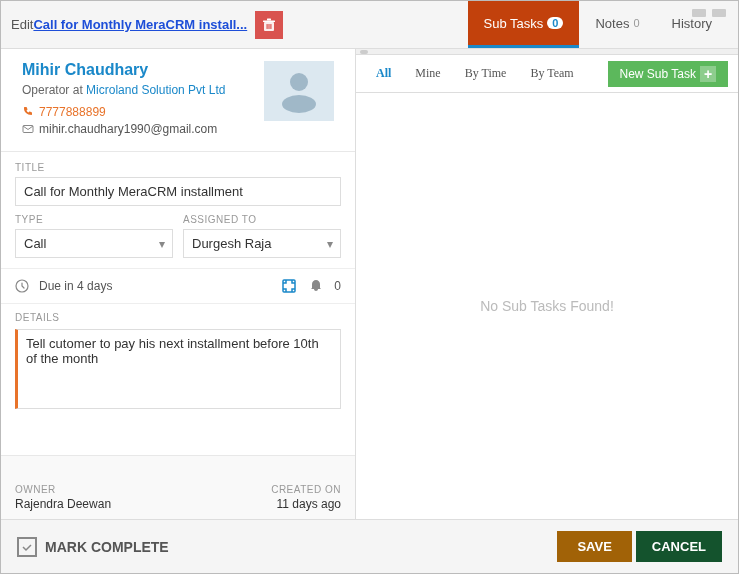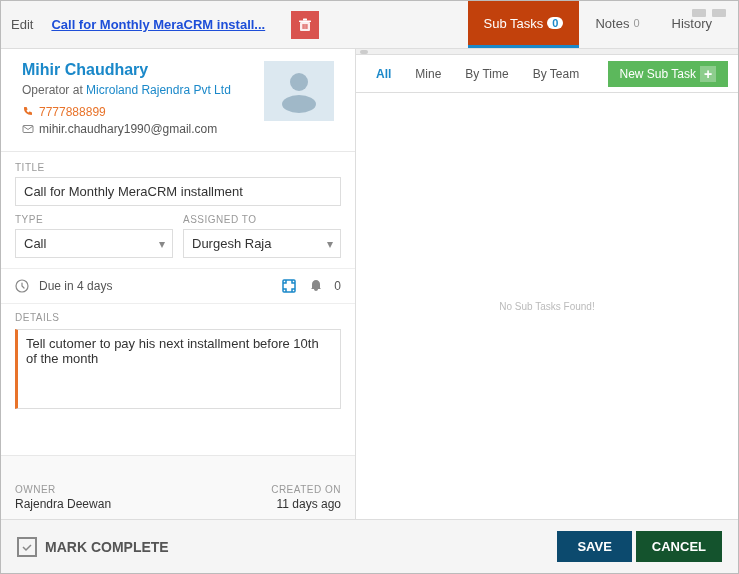--- a/index.html
+++ b/index.html
@@ -21,21 +21,21 @@
       background: #f5f5f5;
       border-bottom: 1px solid #ddd;
       padding: 0 10px;
       height: 48px;
       flex-shrink: 0;
     }
     .header-left {
       flex: 1;
       display: flex;
       align-items: center;
-      gap: 18px;
+      gap: 0;
       font-size: 13px;
       color: #555;
     }
     .header-left .edit-label { color: #555; }
     .header-left .title-text { color: #1d4ed8; font-weight: bold; text-decoration: underline; }
     .delete-btn {
       background: #d9534f;
       border: none;
       color: #fff;
       width: 28px;
@@ -256,20 +256,21 @@
       height: 38px;
       flex-shrink: 0;
       gap: 4px;
     }
     .stab {
       padding: 6px 10px;
       font-size: 12px;
       color: #555;
       cursor: pointer;
       border-radius: 2px;
+      font-family: Liberation Serif, serif;
     }
     .stab.active { color: #1a88c9; font-weight: bold; }
     .new-sub-btn {
       margin-left: auto;
       background: #5cb85c;
       color: #fff;
       border: none;
       padding: 5px 12px;
       font-size: 12px;
       cursor: pointer;
@@ -283,21 +284,21 @@
       display: flex; align-items: center; justify-content: center;
       font-size: 14px; font-weight: bold;
     }
     
     .right-content {
       flex: 1;
       display: flex;
       align-items: center;
       justify-content: center;
       color: #bbb;
-      font-size: 10px;
+      font-size: 14px;
     }
     
     .modal-footer {
       display: flex;
       align-items: center;
       border-top: 1px solid #ddd;
       padding: 10px 16px;
       background: #f5f5f5;
       height: 54px;
       flex-shrink: 0;
@@ -312,21 +313,21 @@
       cursor: pointer;
     }
     .check-icon {
       width: 20px; height: 20px;
       border: 2px solid #888;
       display: flex; align-items: center; justify-content: center;
       font-size: 12px;
     }
     .footer-spacer { flex: 1; }
     .save-btn {
-      background: #0c4a6e;
+      background: #a16207;
       color: #fff;
       border: none;
       padding: 8px 20px;
       font-size: 13px;
       font-weight: bold;
       cursor: pointer;
       margin-right: 4px;
     }
     .cancel-btn {
       background: #14532d;
@@ -395,21 +396,21 @@
   <div class="modal-body">
 
     <div class="left-panel">
 
       <div class="contact-section">
         <div class="contact-info">
           <div class="contact-name">Mihir Chaudhary</div>
           <div class="contact-role">
             <span>Operator</span>
             <span>at</span>
-            <span class="company">Microland Rajendra Pvt Ltd</span>
+            <span class="company">Microland Solution Pvt Ltd</span>
           </div>
           <div class="contact-detail">
             <svg width="12" height="12" viewBox="0 0 12 12" fill="#e8732a">
               <path d="M2 1.5C2 1.2 2.2 1 2.5 1h1.8c.2 0 .4.2.5.4l.7 1.8c.1.2 0 .5-.2.6L4.5 4.5c.4.9 1.1 1.6 2 2l.7-.8c.2-.2.4-.3.6-.2l1.8.7c.2.1.4.3.4.5V8.5c0 .3-.2.5-.5.5C5 9 2 6 2 2.5V1.5z"></path>
             </svg>
             <span>7777888899</span>
           </div>
           <div class="contact-detail email">
             <svg width="12" height="12" viewBox="0 0 12 12" fill="#888">
               <rect x="1" y="2.5" width="10" height="7" rx="1" fill="none" stroke="#888" stroke-width="1"></rect>

